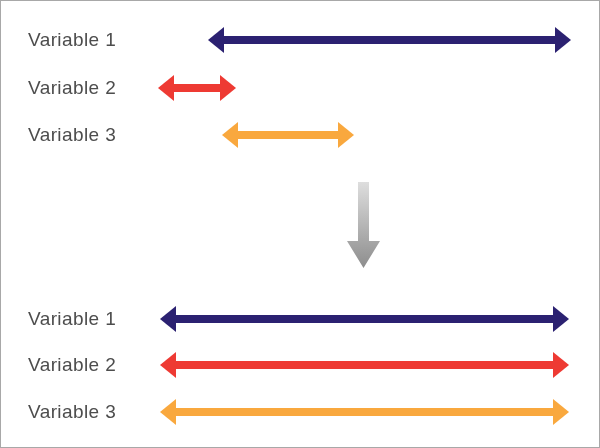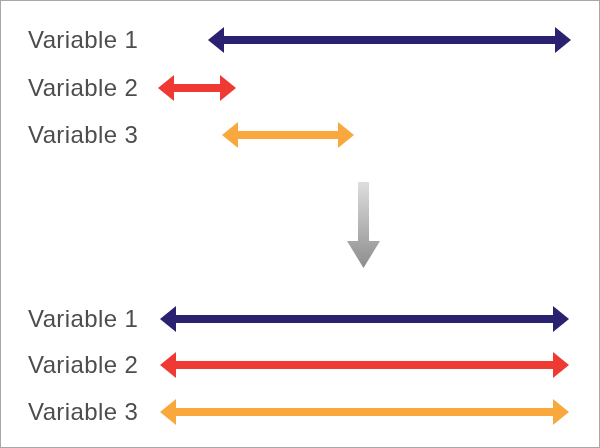--- a/index.html
+++ b/index.html
@@ -14,21 +14,21 @@
     height: 446px;
     border: 1px solid #a8a8a8;
     background: #ffffff;
     overflow: hidden;
   }
   .row-label {
     position: absolute;
     left: 27px;
     height: 26px;
     line-height: 26px;
-    font-size: 24px;
+    font-size: 19px;
     letter-spacing: 0.4px;
     color: #4d4d4d;
     white-space: nowrap;
   }
   
   .lbl-b1 { top: 26px; }
   .lbl-b2 { top: 74px; }
   .lbl-b3 { top: 121px; }
   .lbl-a1 { top: 305px; }
   .lbl-a2 { top: 351px; }

